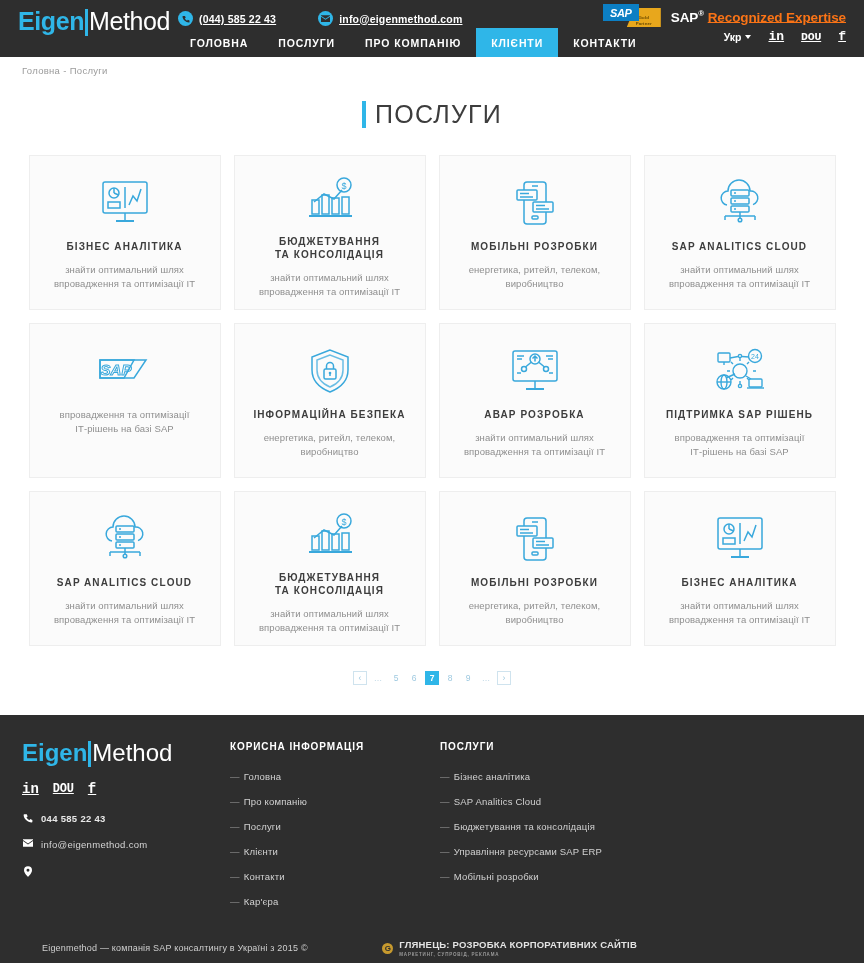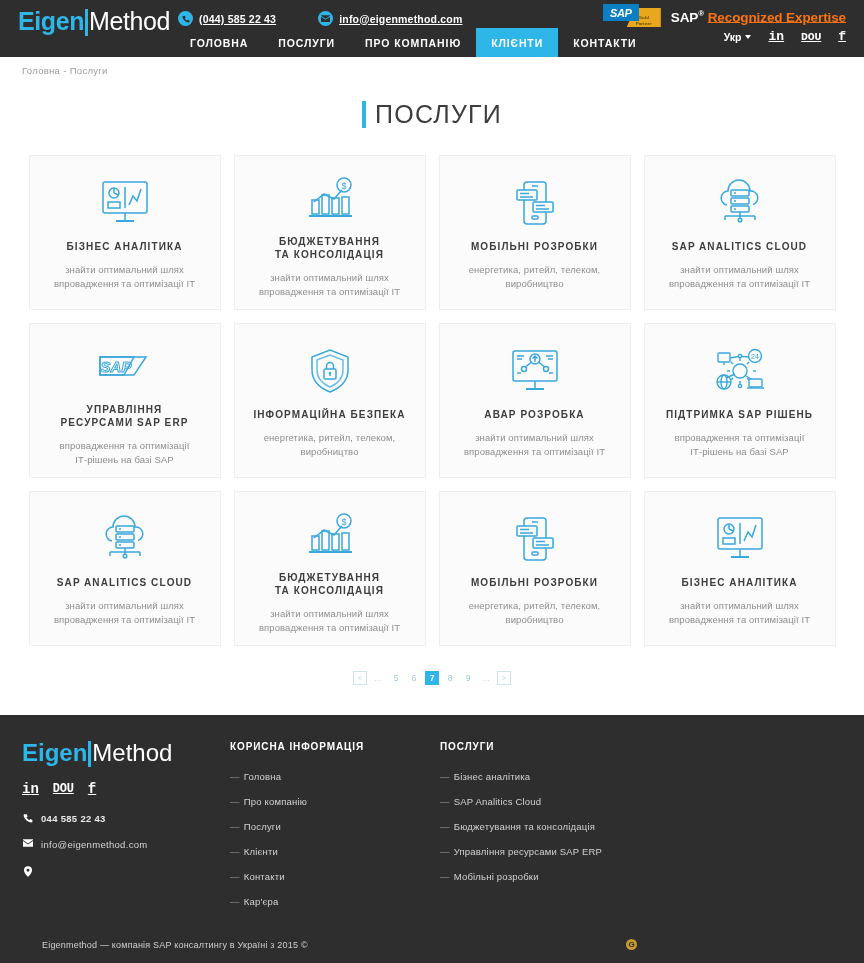--- a/index.html
+++ b/index.html
@@ -448,24 +448,20 @@
     </div>
   </div>
 
   <div class="card">
     <div class="card-icon">
       <svg width="58" height="42" viewBox="0 0 58 42" fill="none" stroke="#39a8dc" stroke-width="1.5">
         <path d="M4 10h36l10 0-12 18H4z"></path>
         <path d="M4 10h34l-10 18H4z" fill="none"></path>
         <text x="20" y="25" font-size="15" font-weight="700" fill="none" stroke="#39a8dc" stroke-width="1" text-anchor="middle" font-family="Liberation Sans" font-style="italic">SAP</text>
       </svg>
-    </div>
-    <div class="card-title">
-      <span>УПРАВЛІННЯ</span><br>
-      <span>РЕСУРСАМИ SAP ERP</span>
     </div>
     <div class="card-desc">
       <span>впровадження та оптимізації</span><br>
       <span>ІТ-рішень на базі SAP</span>
     </div>
   </div>
 
   <div class="card">
     <div class="card-icon">
       <svg width="46" height="48" viewBox="0 0 46 48" fill="none" stroke="#39a8dc" stroke-width="1.5">
@@ -697,15 +693,19 @@
       <a href="#" class="flink"><span class="dash">—</span><span>Управління ресурсами SAP ERP</span></a>
       <a href="#" class="flink"><span class="dash">—</span><span>Мобільні розробки</span></a>
     </div>
 
   </div>
 
   <div class="footer-bottom">
     <div class="copyright">Eigenmethod — компанія SAP консалтингу в Україні з 2015 ©</div>
     <a href="#" class="glyanets" style="text-decoration:none;">
       <span class="gl-icon">G</span>
+      <span>
+        <span class="gl-text1" style="display:block;">ГЛЯНЕЦЬ: РОЗРОБКА КОРПОРАТИВНИХ САЙТІВ</span>
+        <span class="gl-text2" style="display:block;">МАРКЕТИНГ, СУПРОВІД, РЕКЛАМА</span>
+      </span>
     </a>
   </div>
 </div>
 
 </body></html>

